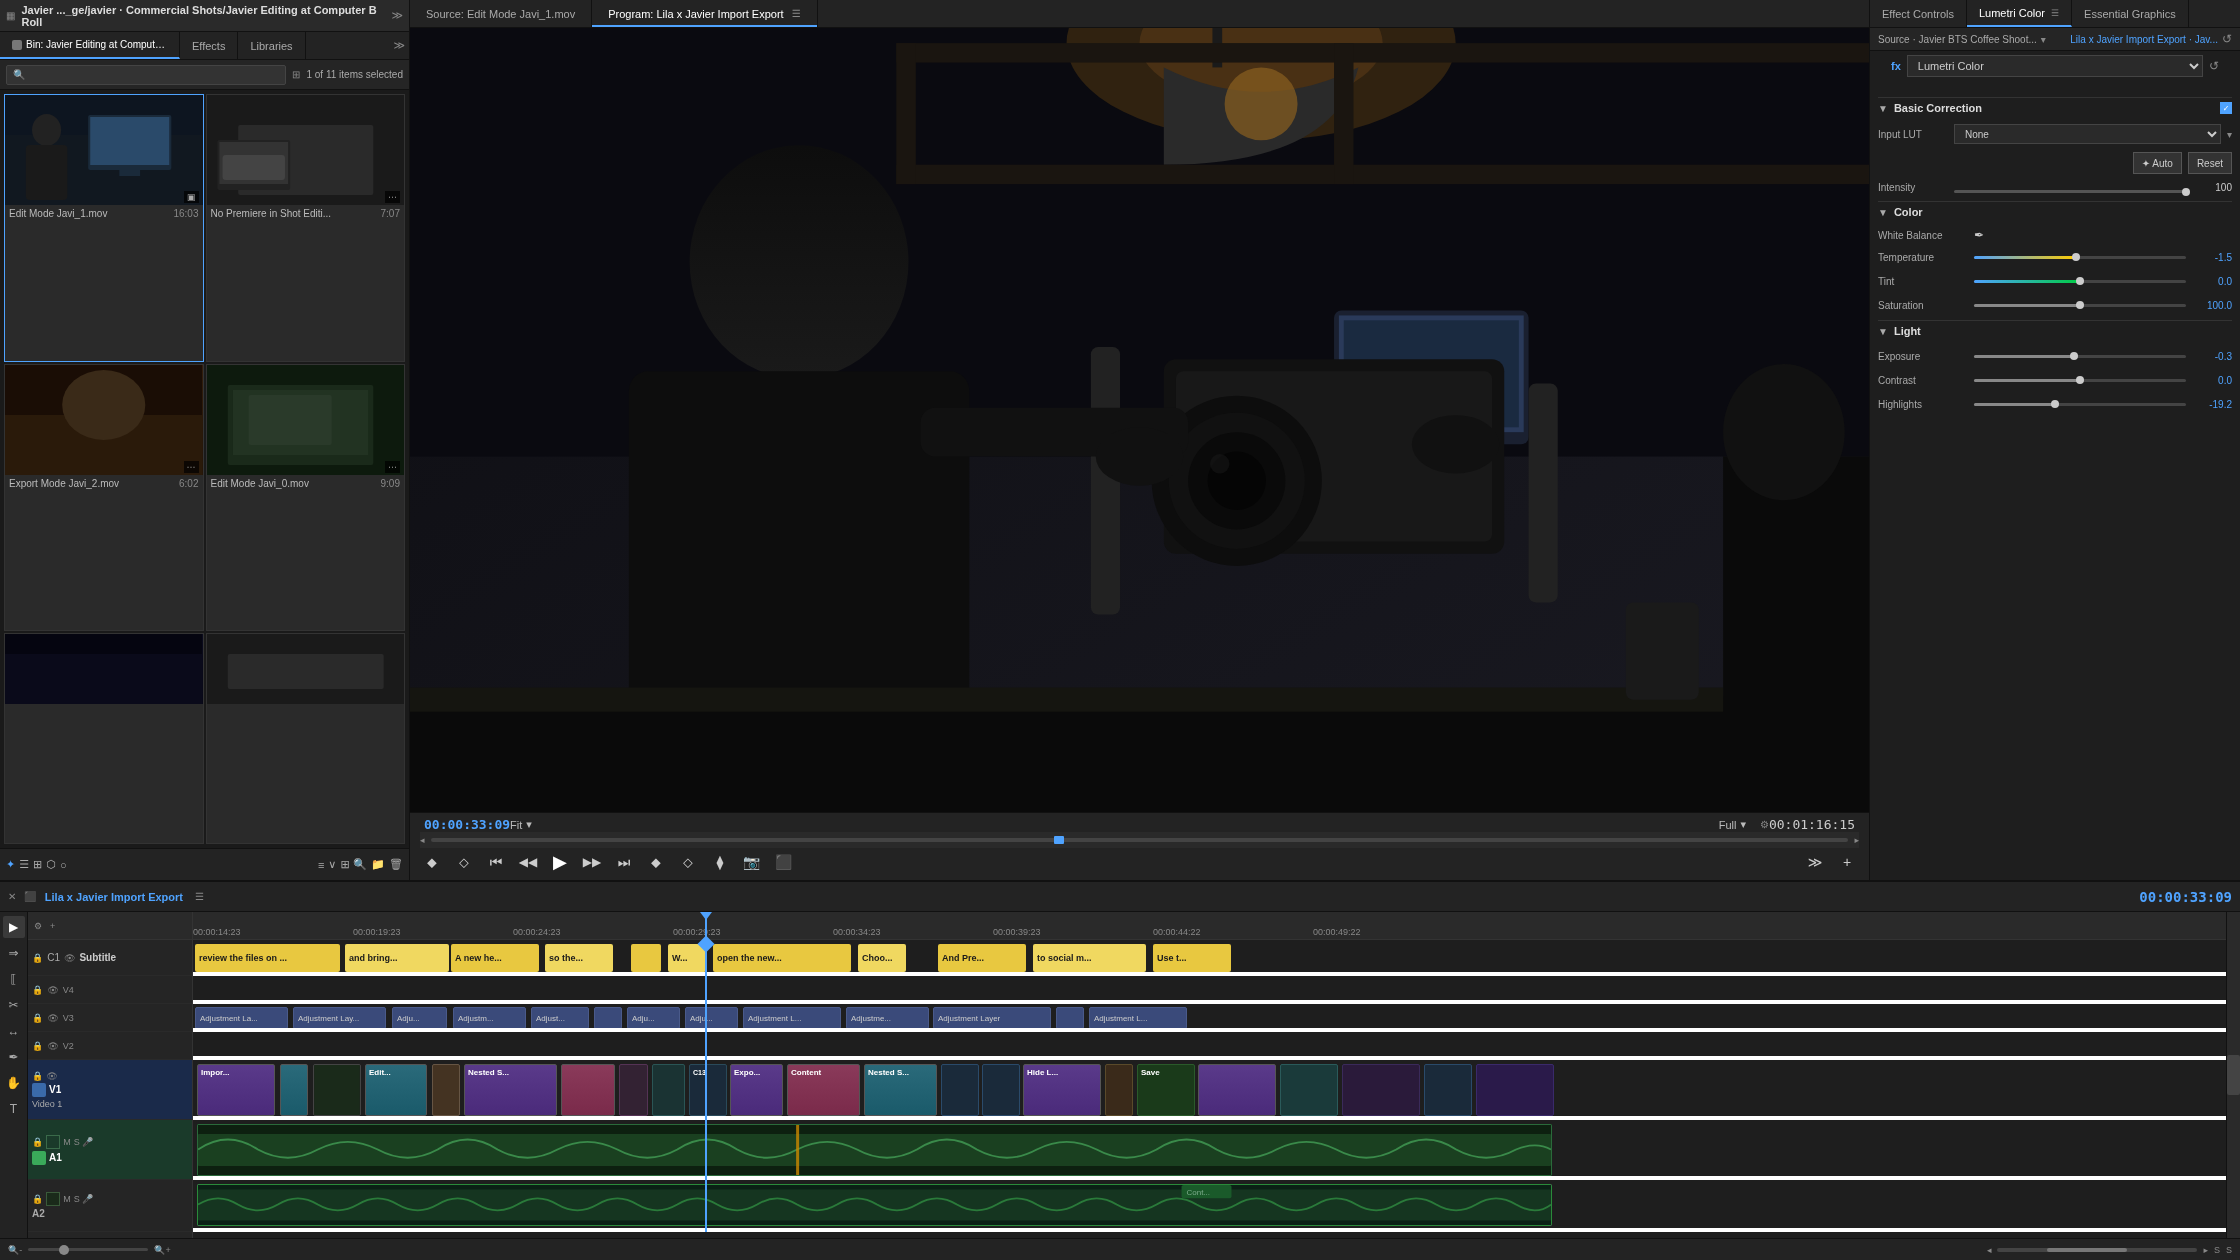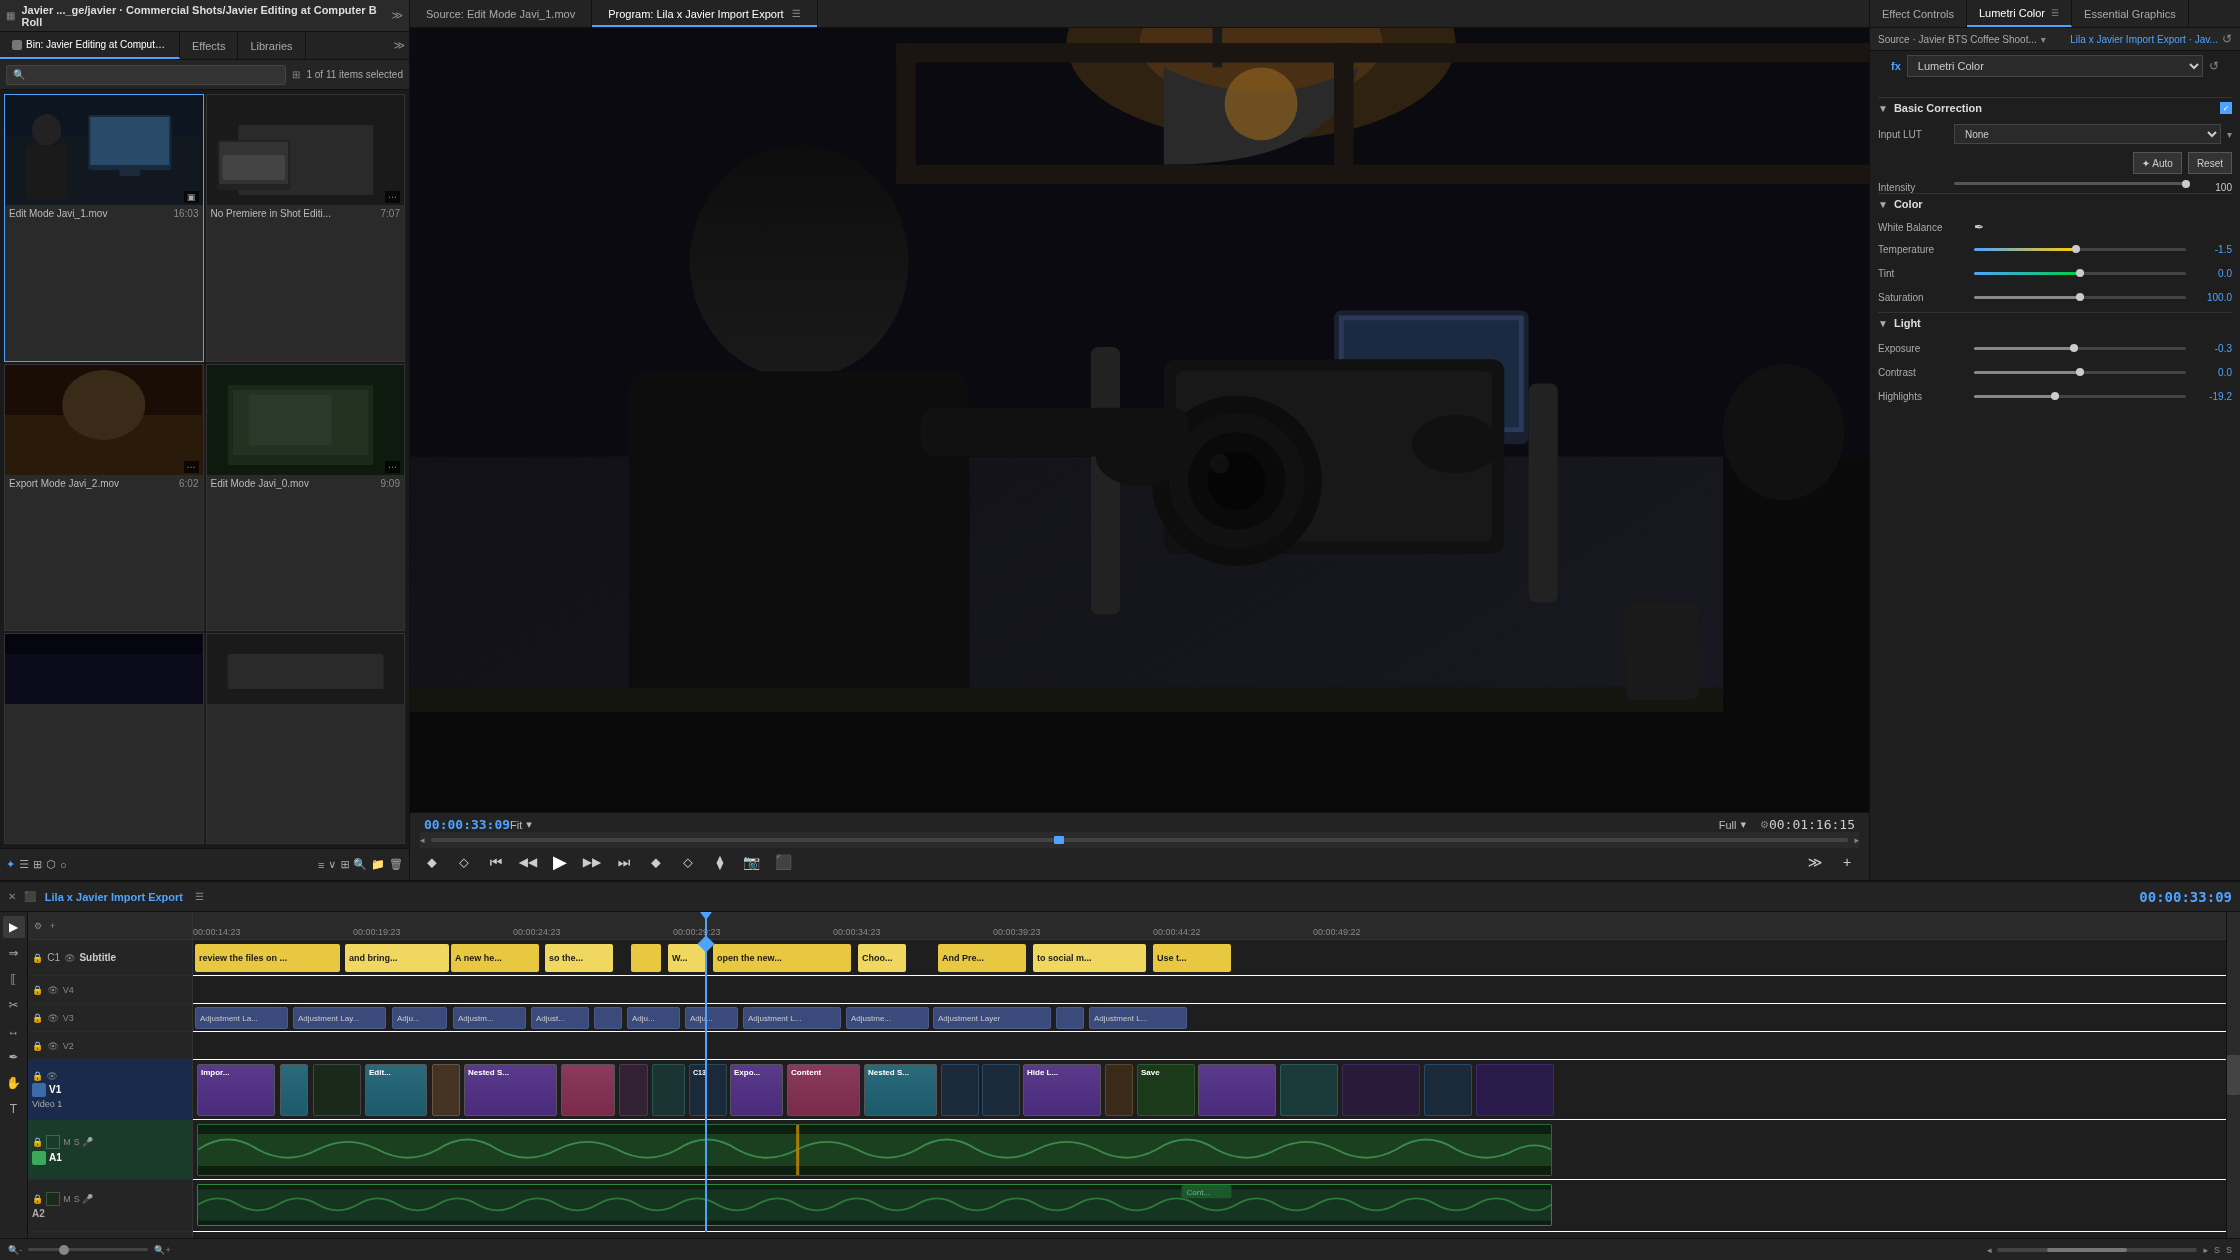--- a/index.html
+++ b/index.html
@@ -404,22 +404,23 @@
       background: #2a2a2a;
       border: 1px solid #444;
       color: #ccc;
       padding: 2px 6px;
       font-size: 10px;
       height: 20px;
     }
 
     .intensity-row {
       display: flex;
-      align-items: flex-start;
+      align-items: flex-end;
       gap: 16px;
+      margin-bottom: 8px;
     }
     .intensity-label {
       width: 60px;
       color: #aaa;
       font-size: 10px;
     }
     .intensity-slider {
       flex: 1;
       height: 3px;
       background: #555;
@@ -571,21 +572,21 @@
       left: -5px;
       width: 0;
       height: 0;
       border-left: 6px solid transparent;
       border-right: 6px solid transparent;
       border-top: 8px solid #4fa3ff;
     }
 
     
     .track-row {
-      border-bottom: 1px solid #ffffff;
+      border-bottom: 4px solid #ffffff;
       position: relative;
       overflow: hidden;
       background: #1e1e1e;
     }
     .track-row.subtitle-row { height: 36px; }
     .track-row.adj-row { height: 28px; }
     .track-row.v2-row { height: 28px; }
     .track-row.v1-row { height: 60px; }
     .track-row.a1-row { height: 60px; }
     .track-row.a2-row { height: 52px; }

